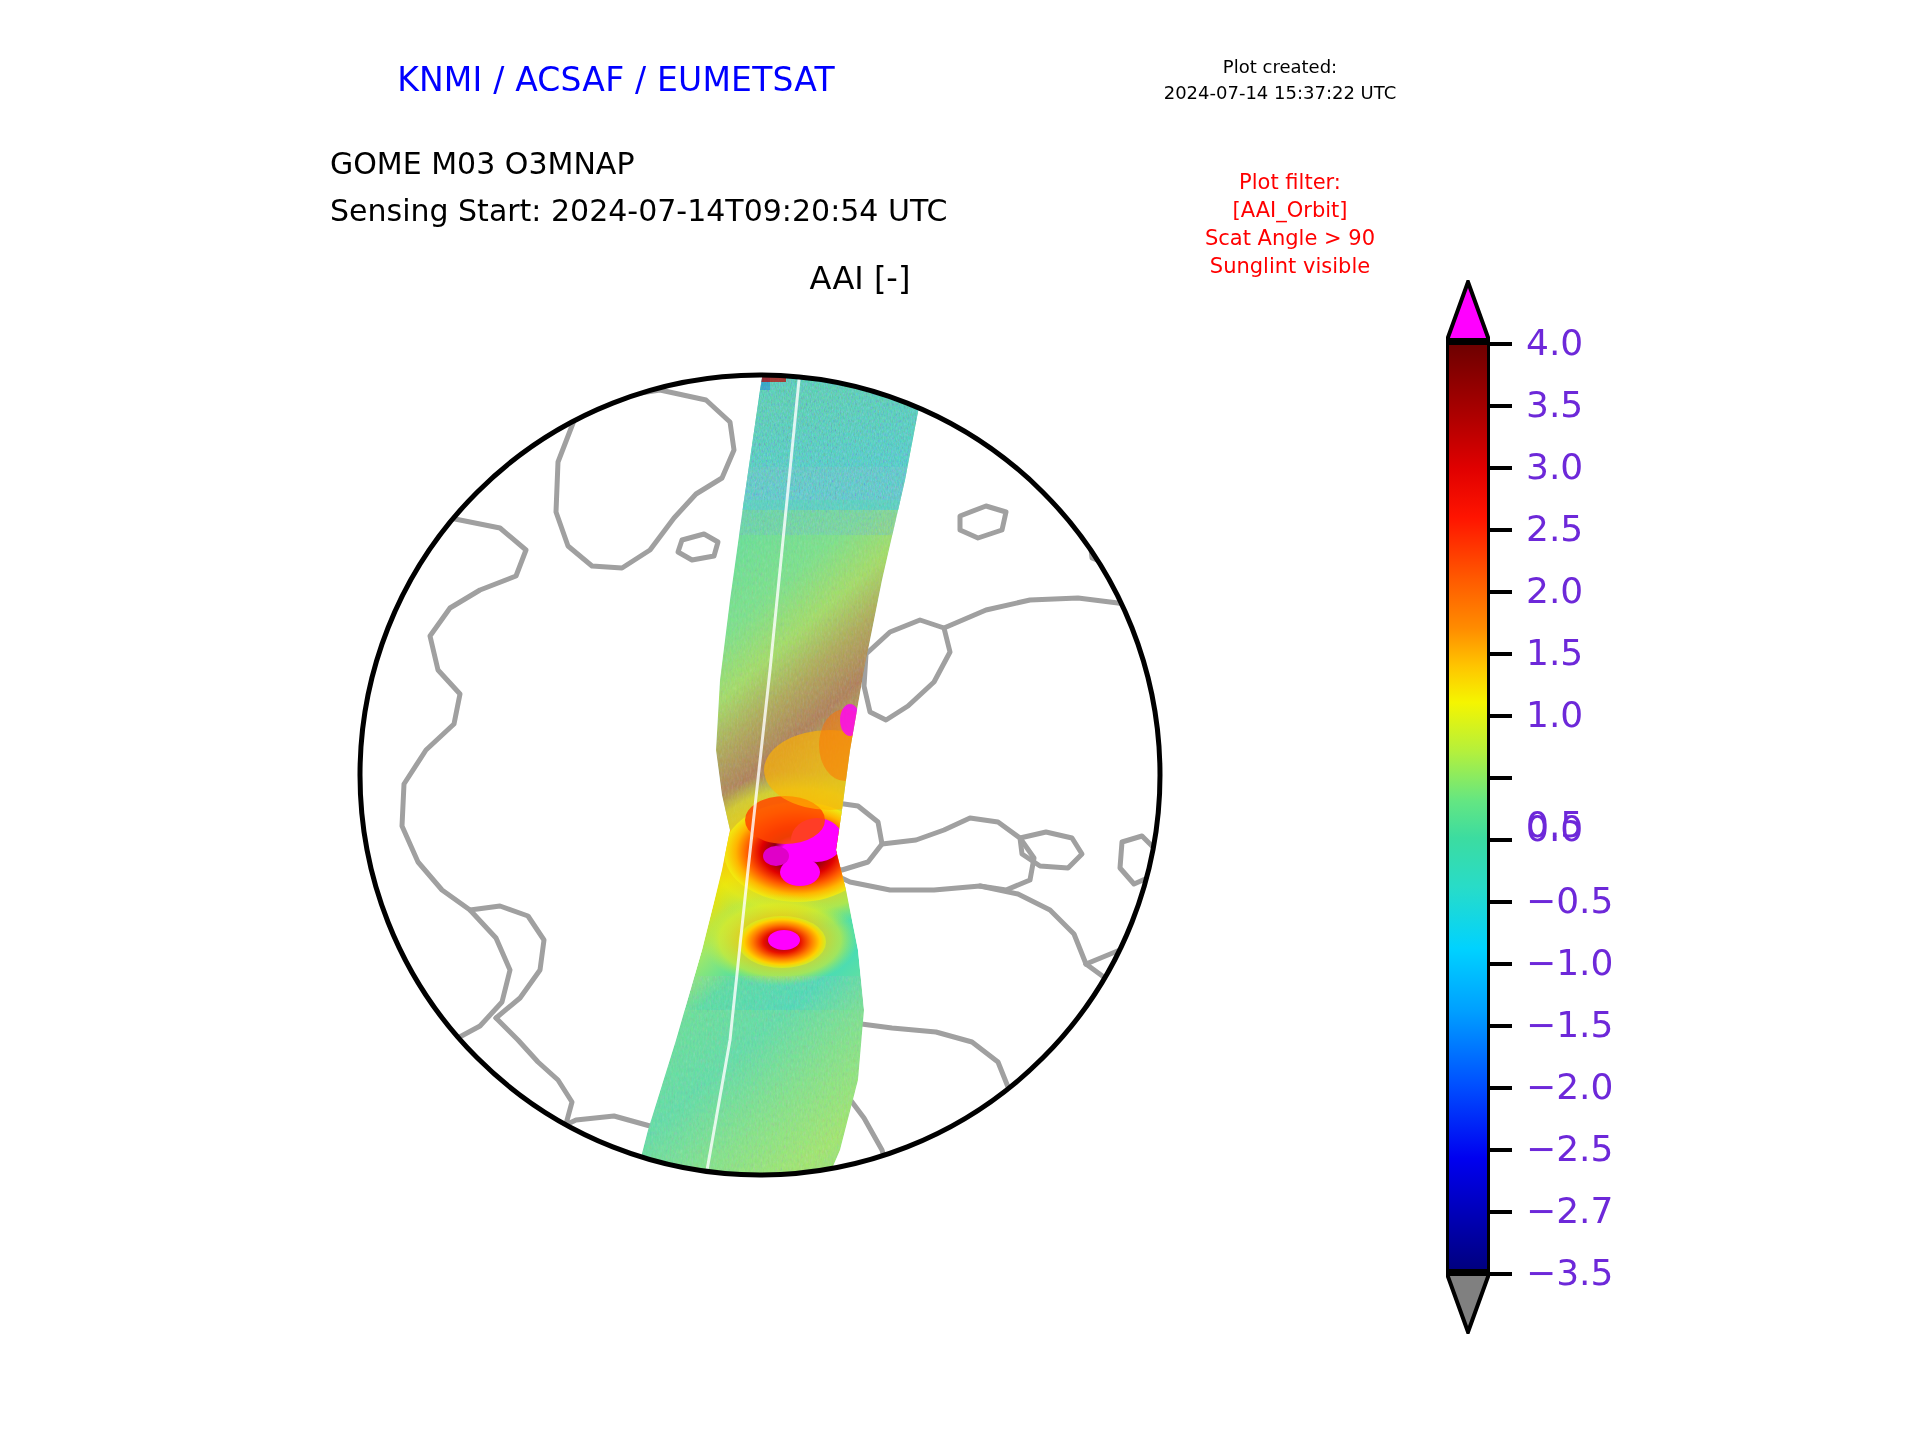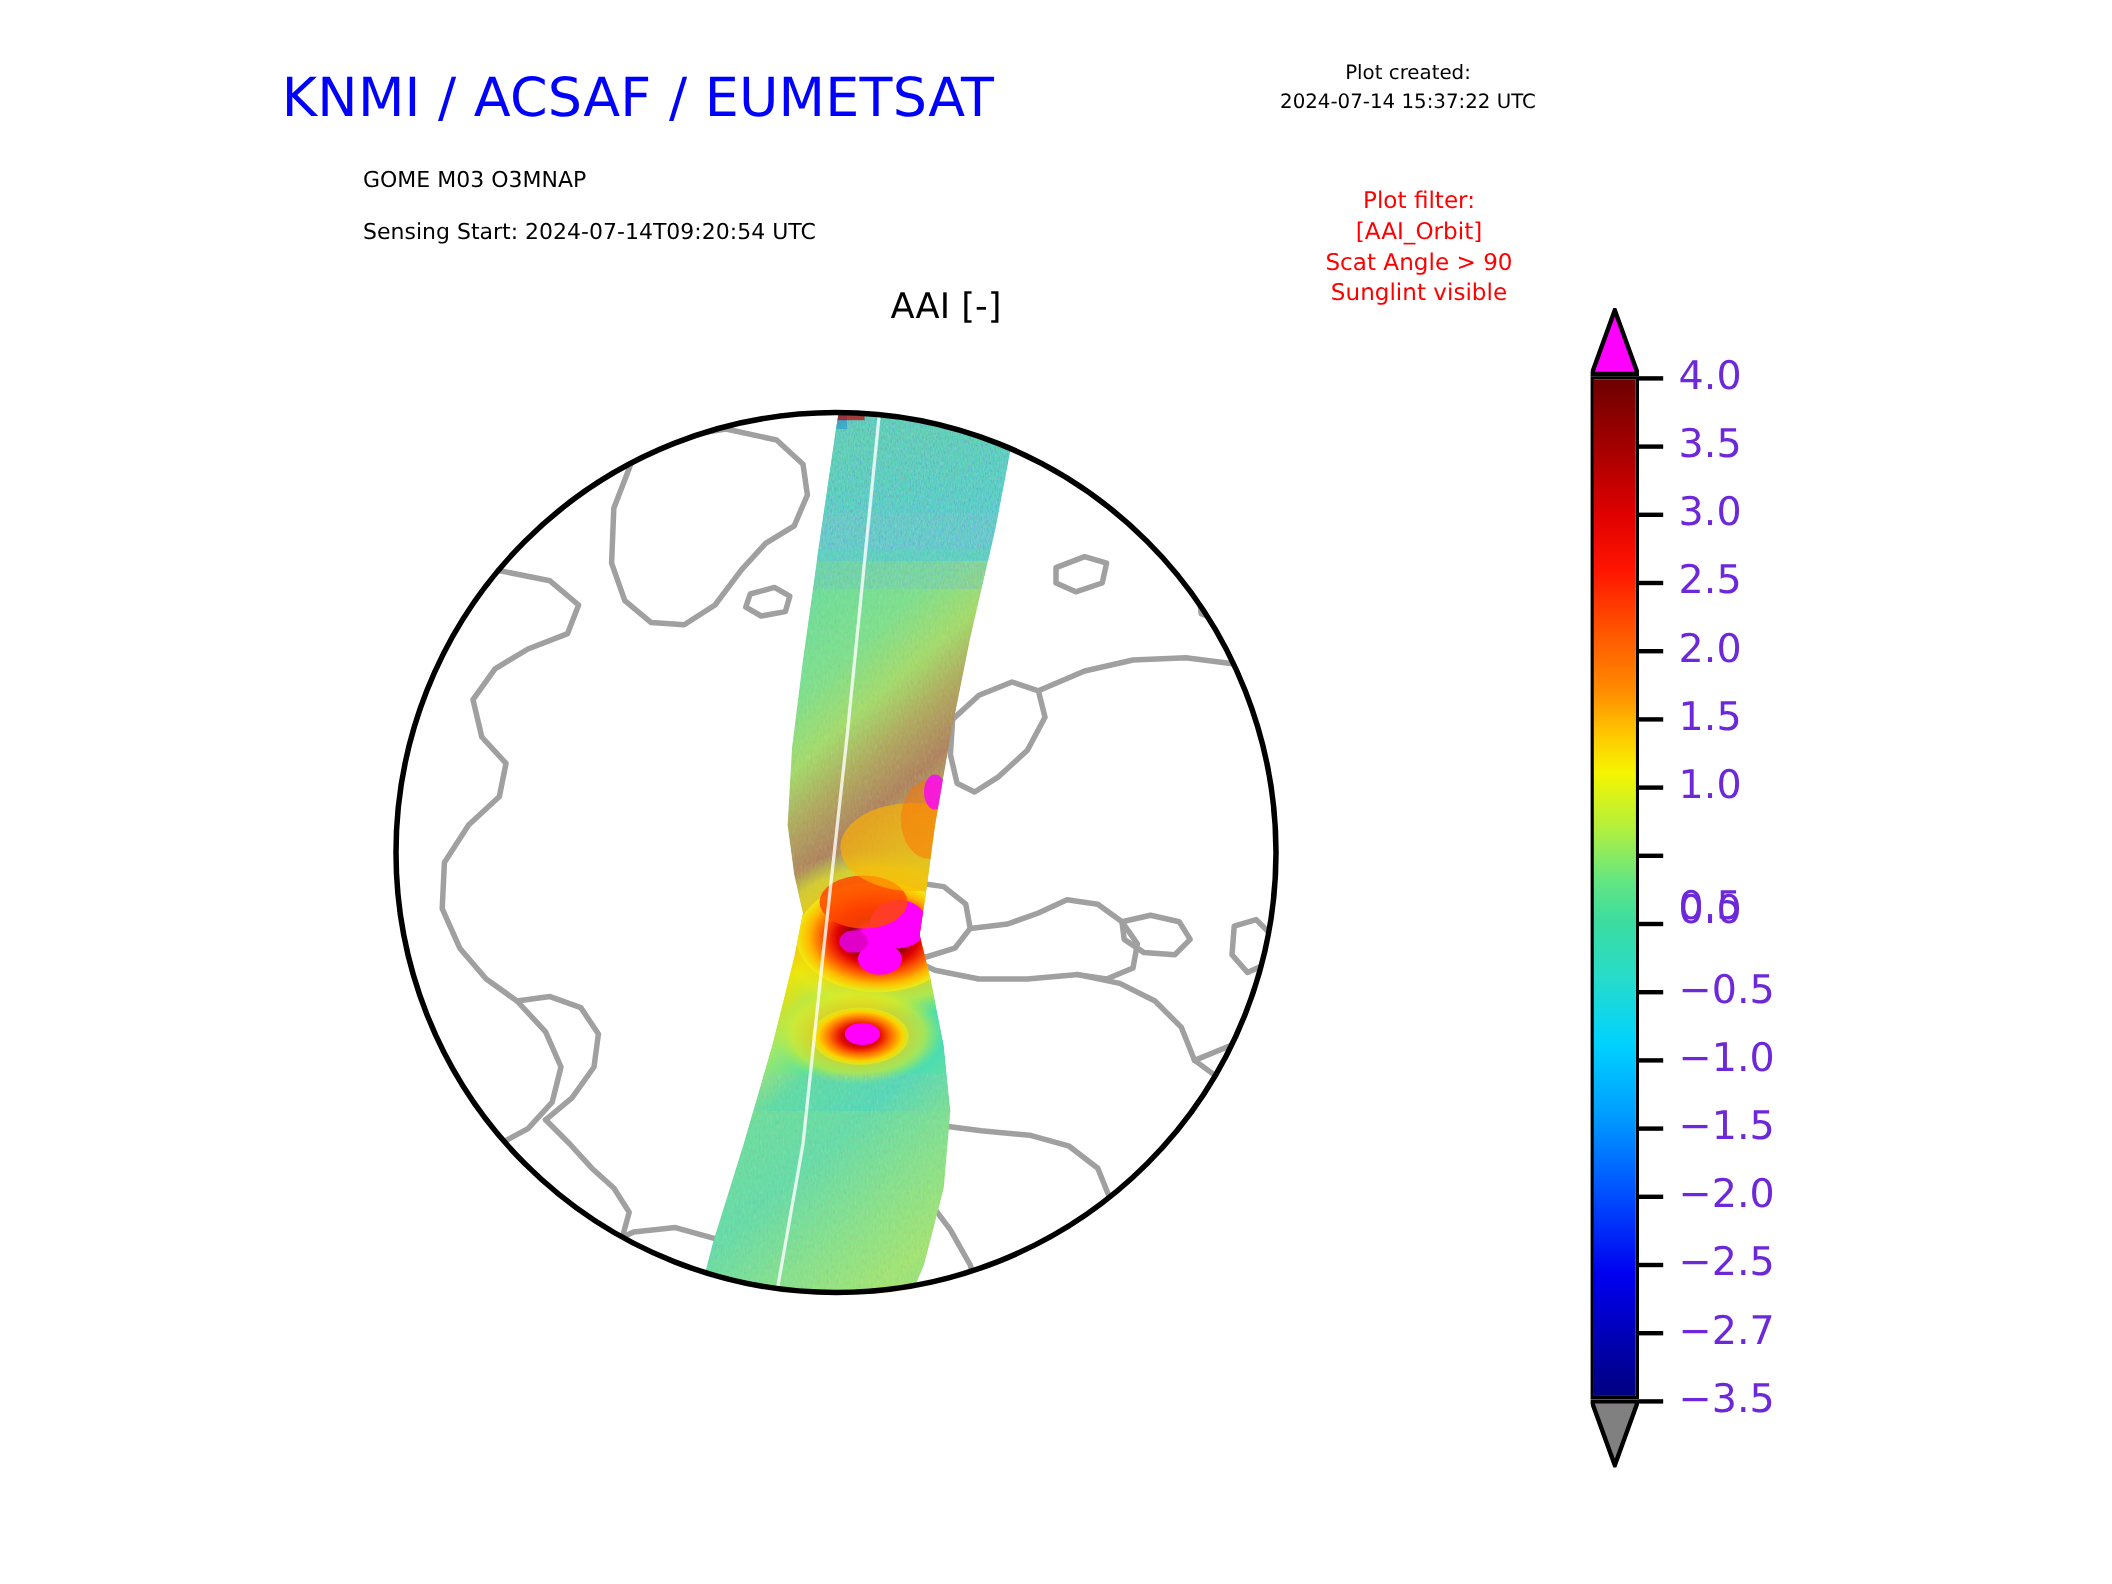--- a/index.html
+++ b/index.html
@@ -3,26 +3,26 @@
 <meta charset="utf-8">
 <style>
   html,body{margin:0;padding:0;background:#ffffff;}
   body{width:1920px;height:1440px;position:relative;overflow:hidden;
        font-family:"DejaVu Sans","Liberation Sans",sans-serif;color:#000;}
 
   .abs{position:absolute;}
 
   
   #org-title{left:0;top:60px;width:1160px;text-align:center;
-             font-size:49px;color:#0000ff;letter-spacing:0.2px;}
+             font-size:33px;color:#0000ff;letter-spacing:0.2px;padding-left:36px;}
 
   #created-block{left:1100px;top:54px;width:360px;text-align:center;
                  font-size:18px;line-height:26px;color:#000;}
 
-  #dataset-block{left:330px;top:140px;font-size:20px;line-height:47px;color:#000;}
+  #dataset-block{left:330px;top:140px;font-size:30px;line-height:47px;color:#000;}
 
   #plot-title{left:460px;top:235px;width:800px;text-align:center;
               font-size:32px;color:#000;margin-top:24px;}
 
   #filter-block{left:1120px;top:168px;width:340px;text-align:center;
                 font-size:21px;line-height:28px;color:#ff0000;}
 
   
   #map-area{left:330px;top:250px;width:1080px;height:1120px;}
   #globe-svg{position:absolute;left:0;top:0;}

